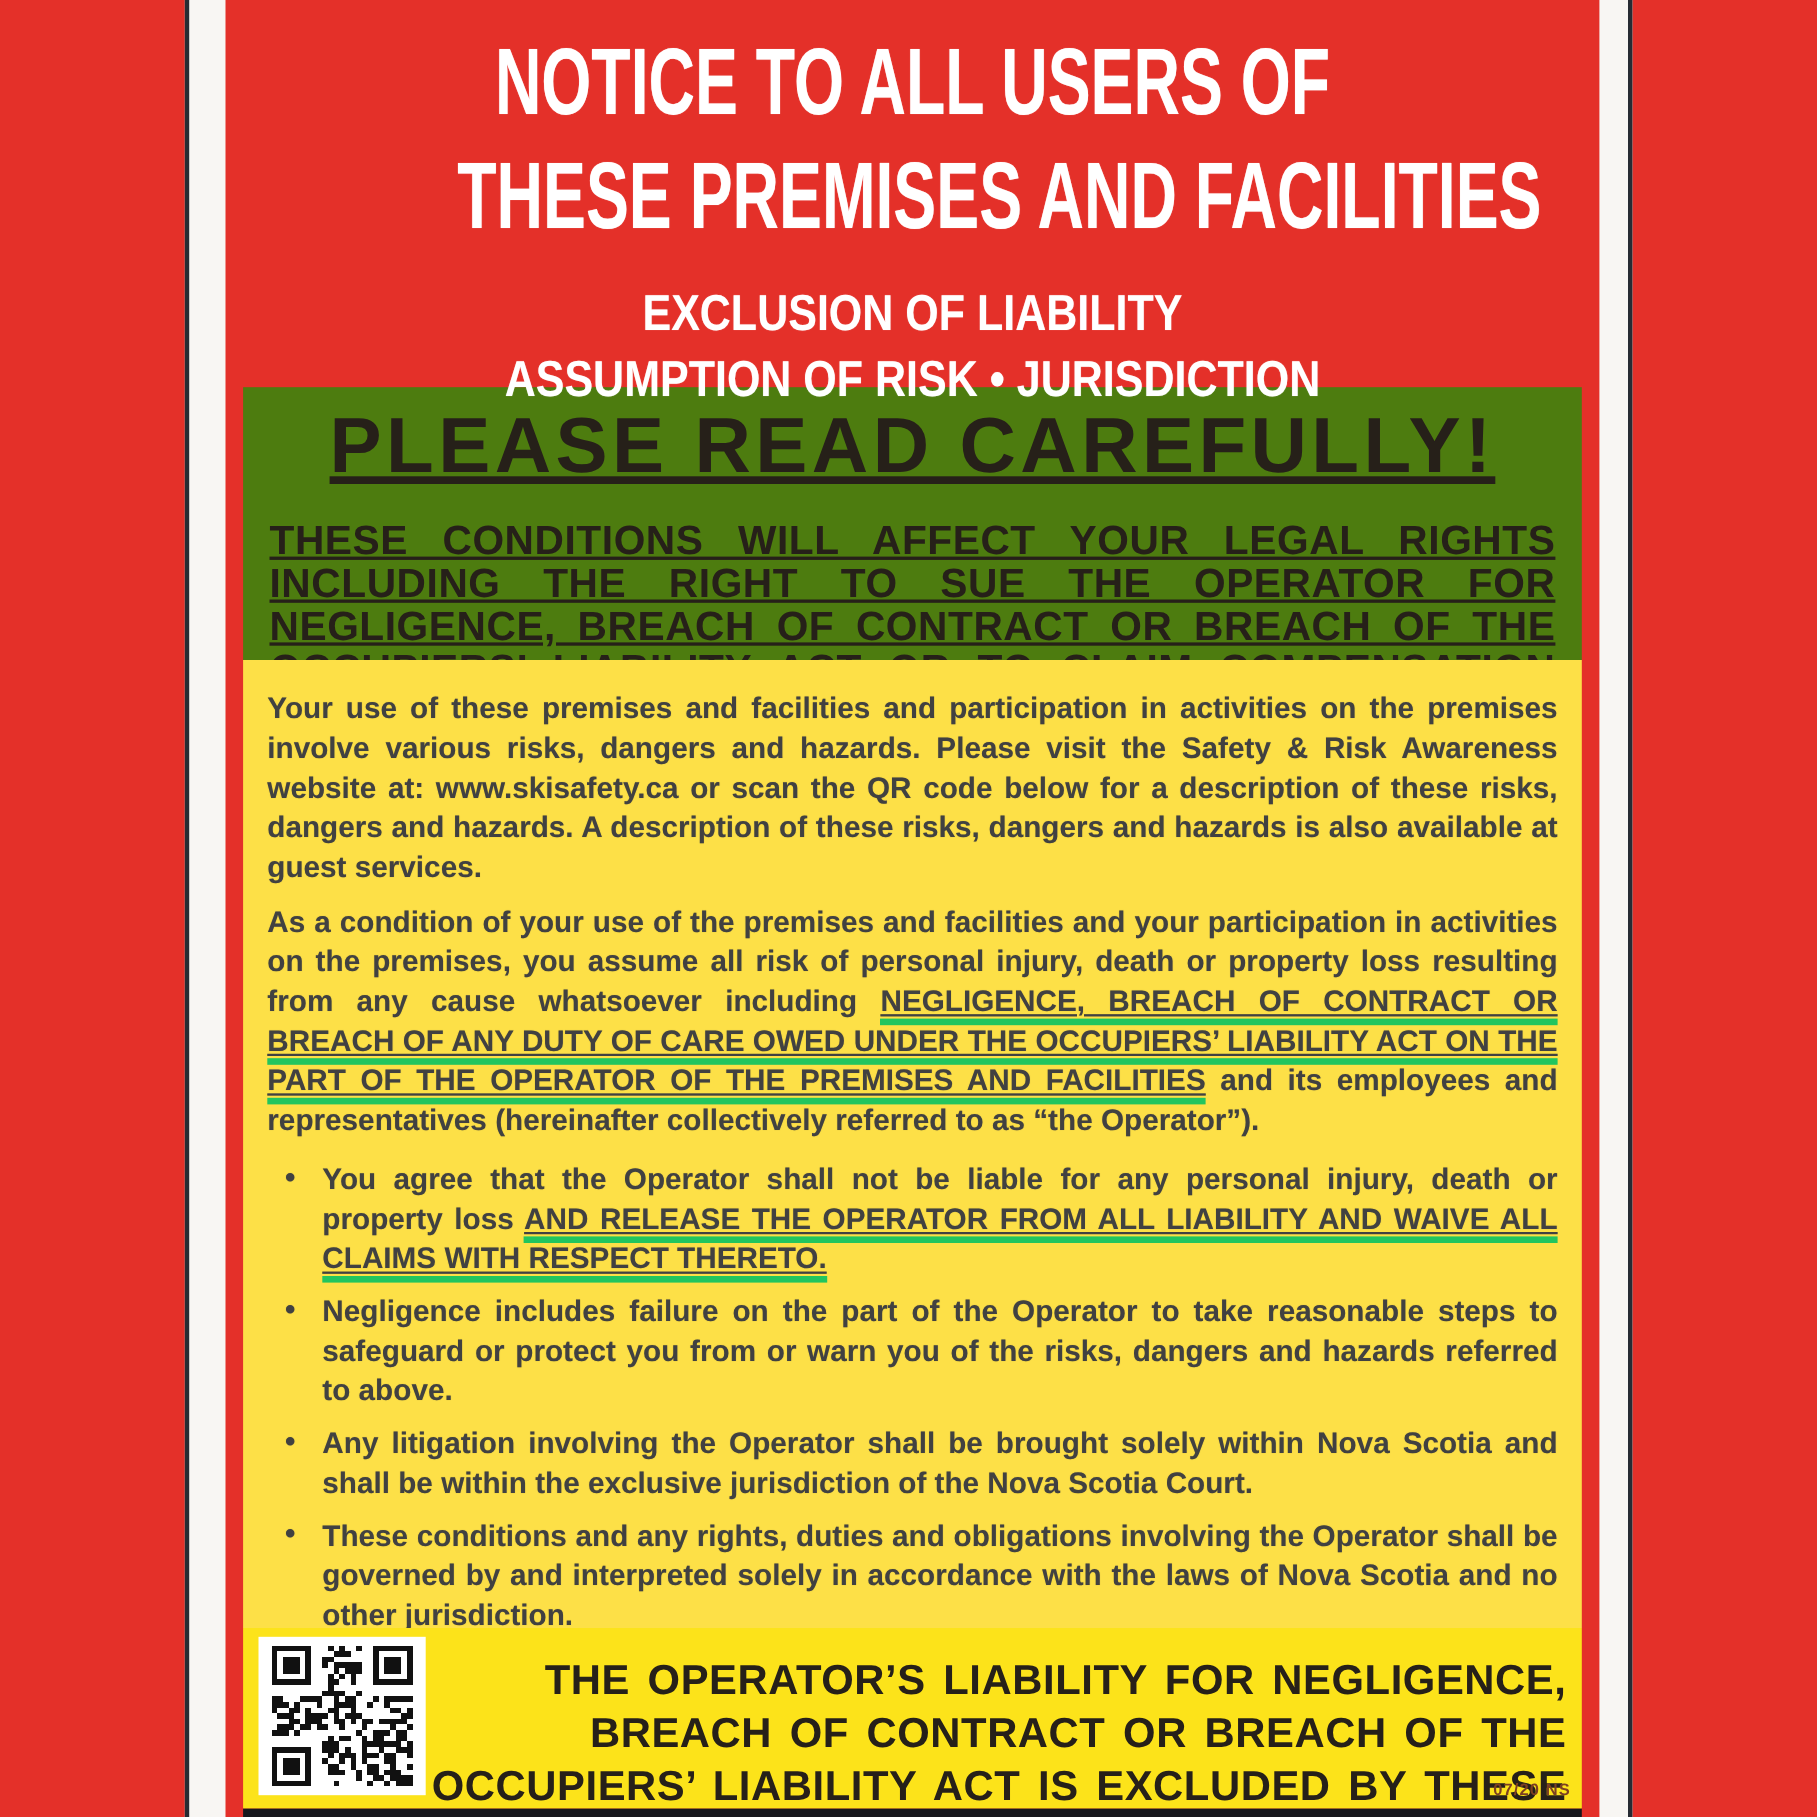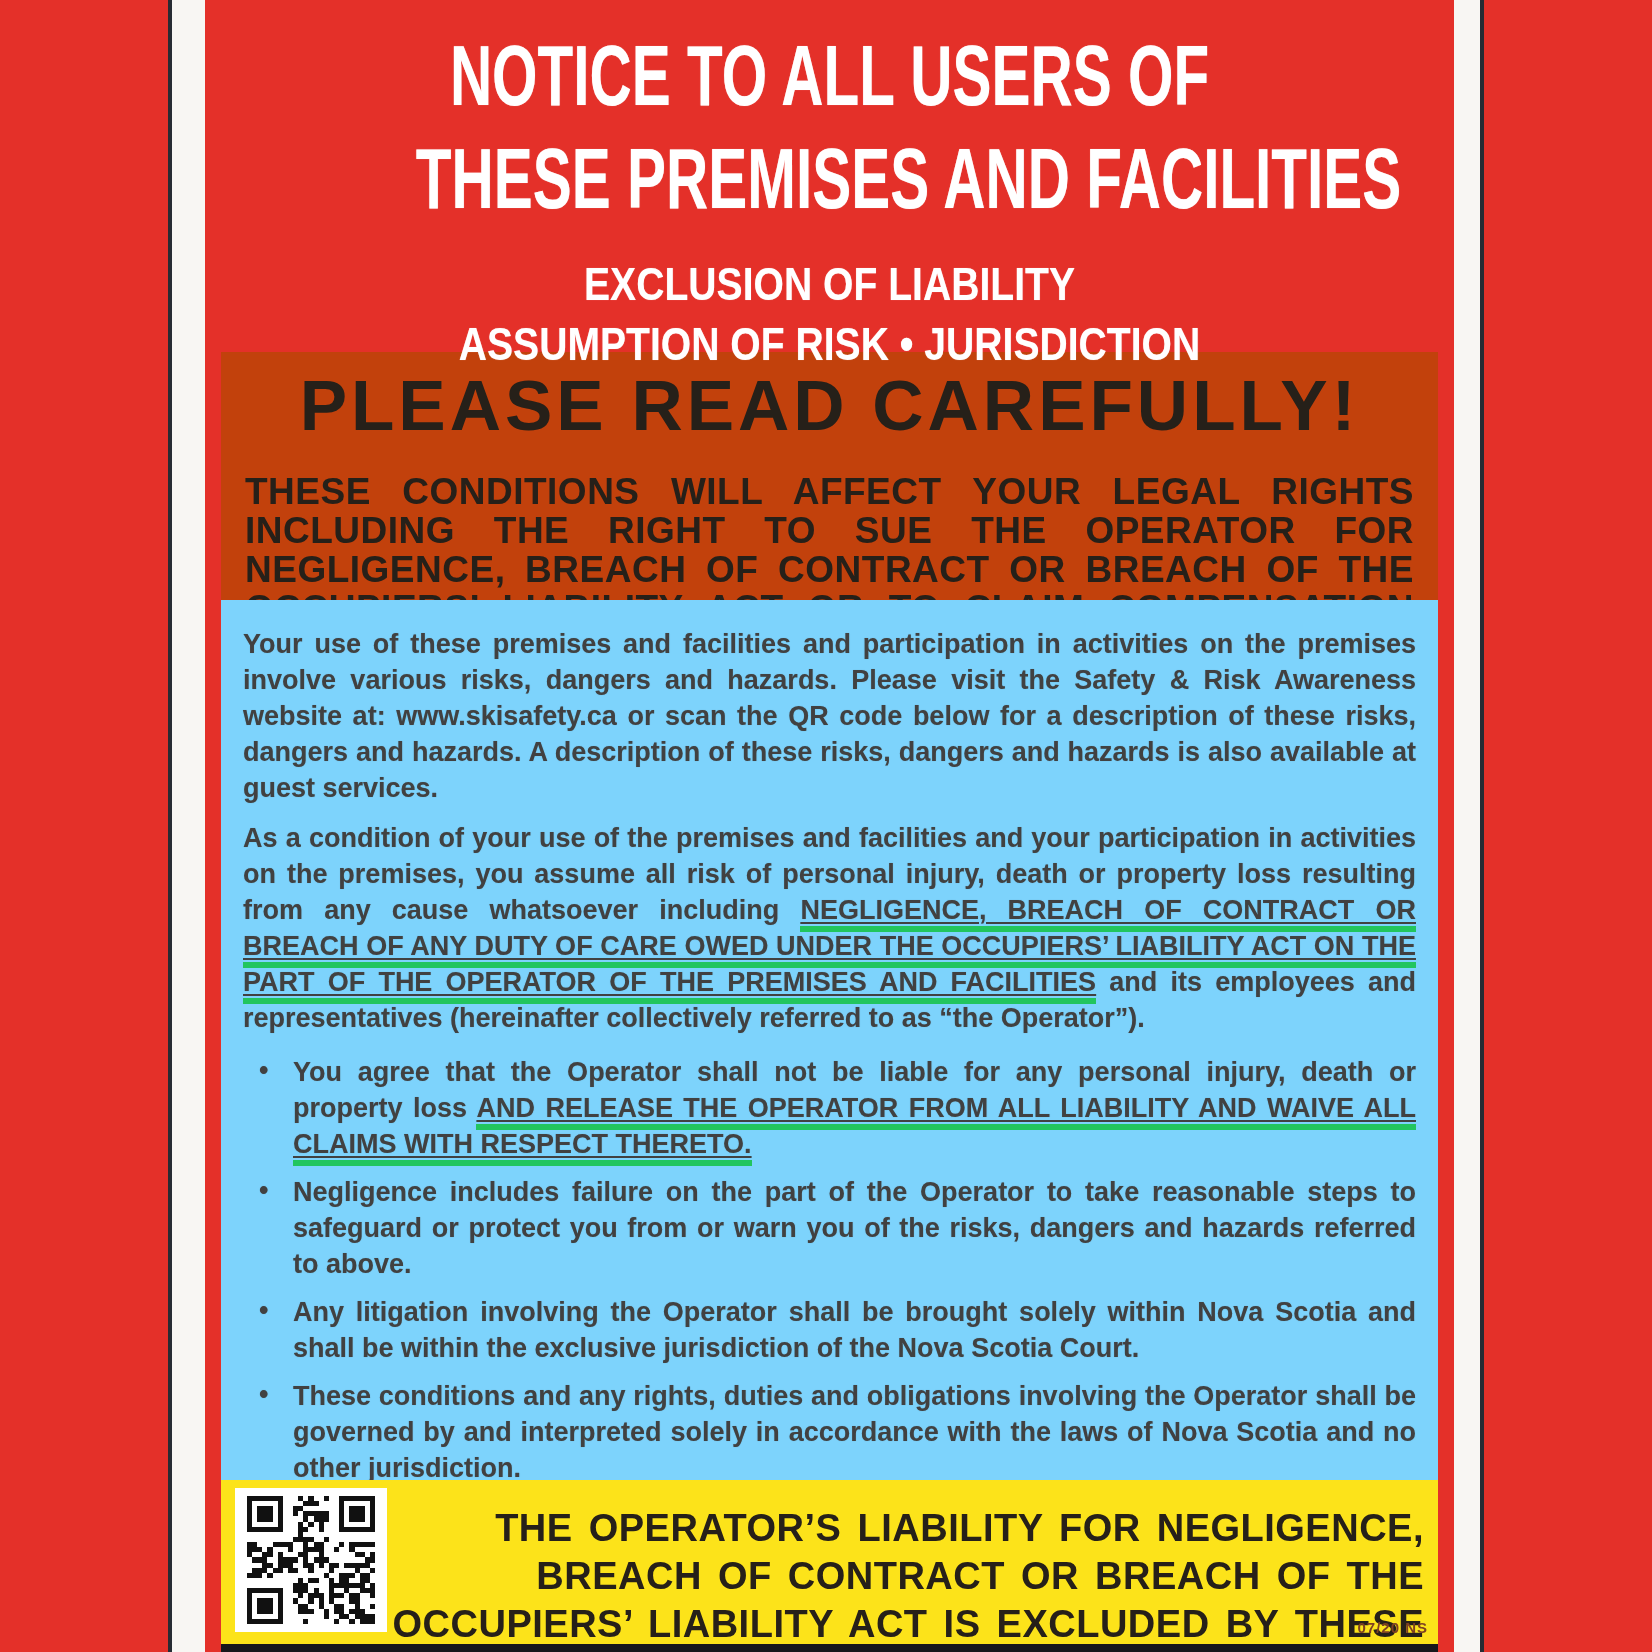--- a/index.html
+++ b/index.html
@@ -26,31 +26,31 @@
     text-shadow:0 0 1px rgba(255,255,255,.6);
   }
   .subtitle {
     font-weight:bold; font-size:46px; line-height:60px; white-space:nowrap;
     transform:scaleX(0.85); transform-origin:50% 50%;
     text-shadow:0 0 1px rgba(255,255,255,.5);
   }
   .subtitle-wrap { margin-top:24px; }
   
   .warning {
-    flex:none; height:248px; background:#c2410c; color:#262019;
-    padding:16px 24px 0; box-sizing:border-box; overflow:hidden; text-align:center;
+    flex:none; height:248px; background:#4d7c0f; color:#262019;
+    padding:16px 24px 0; box-sizing:border-box; overflow:hidden; text-align:center;text-decoration:underline;
   }
   .warning-title { font-size:71px; font-weight:bold; letter-spacing:4px; line-height:76px; white-space:nowrap; }
   .warning-body {
     margin-top:28px; font-size:37px; font-weight:bold; line-height:39px;
     text-align:justify; text-align-last:center; letter-spacing:0.5px;
   }
   
   .body-section {
-    flex:1 1 auto; background:#7dd3fc; color:#414141;
+    flex:1 1 auto; background:#fde047; color:#414141;
     padding:26px 22px 0; box-sizing:border-box; overflow:hidden;
     font-size:27px; font-weight:bold; line-height:36px;
     text-align:justify; text-shadow:0 0 1px rgba(60,60,60,.3);
   }
   .body-section p { margin:0 0 14px 0; }
   .u {
     text-decoration:underline; text-decoration-thickness:2px; text-underline-offset:3px;
     border-bottom:6px solid #22c55e; padding-bottom:1px;
     box-decoration-break:clone; -webkit-box-decoration-break:clone;
   }

